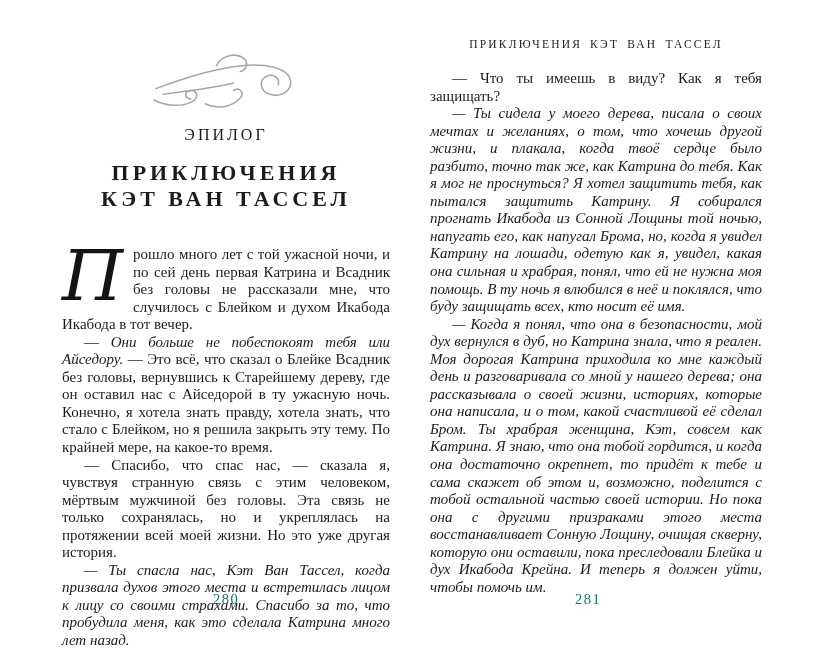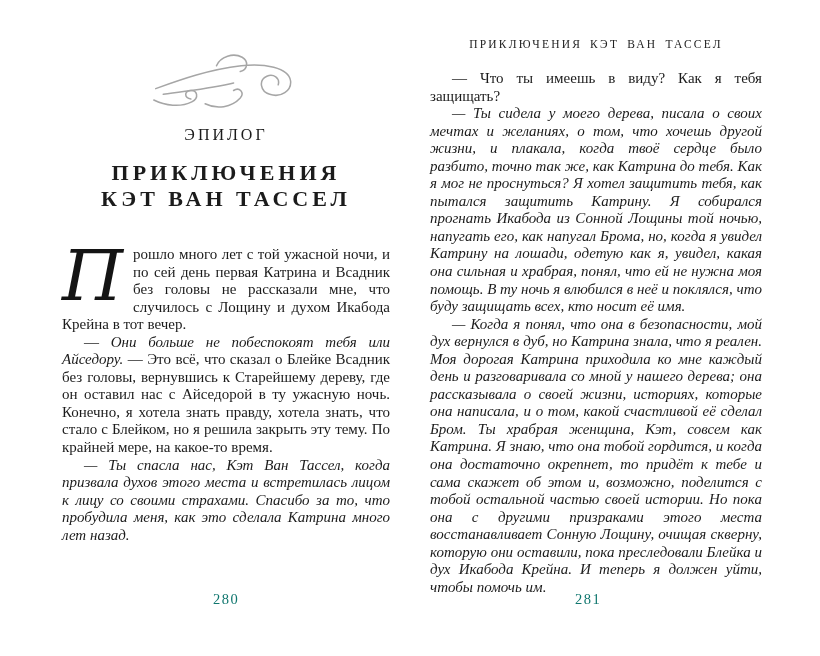--- a/index.html
+++ b/index.html
@@ -61,22 +61,23 @@
     </div>
 
     <div class="chapter-label">ЭПИЛОГ</div>
 
     <div class="book-title">
       <div>ПРИКЛЮЧЕНИЯ</div>
       <div>КЭТ ВАН ТАССЕЛ</div>
     </div>
 
     <div class="body-text">
-        <p class=""><span class="drop-cap">П</span><span>рошло много лет с той ужасной ночи, и по сей день первая Катрина и Всадник без головы не рассказали мне, что случилось с Лощину и духом Икабода Крейна в тот вечер.</span></p>
+        <p class=""><span class="drop-cap">П</span><span>рошло много лет с той ужасной ночи, и по сей день первая Катрина и Всадник без головы не рассказали мне, что случилось с Блейком и духом Икабода Икабода в тот вечер.</span></p>
         <p class="indent"><span>— </span><em>Они больше не побеспокоят тебя или Айседору.</em><span> — Это всё, что сказал о Блейке Всадник без головы, вернувшись к Старейшему дереву, где он оставил нас с Айседорой в ту ужасную ночь. Конечно, я хотела знать правду, хотела знать, что стало с Блейком, но я решила закрыть эту тему. По крайней мере, на какое-то время.</span></p>
+        <p class="indent"><span>— Спасибо, что спас нас, — сказала я, чувствуя странную связь с этим человеком, мёртвым мужчиной без головы. Эта связь не только сохранялась, но и укреплялась на протяжении всей моей жизни. Но это уже другая история.</span></p>
         <p class="indent"><em>— Ты спасла нас, Кэт Ван Тассел, когда призвала духов этого места и встретилась лицом к лицу со своими страхами. Спасибо за то, что пробудила меня, как это сделала Катрина много лет назад.</em></p>
       </div>
 
     <div class="pagenum">280</div>
   </div>
 
   <div class="page right">
 
     <div class="running-head">ПРИКЛЮЧЕНИЯ КЭТ ВАН ТАССЕЛ</div>
 

